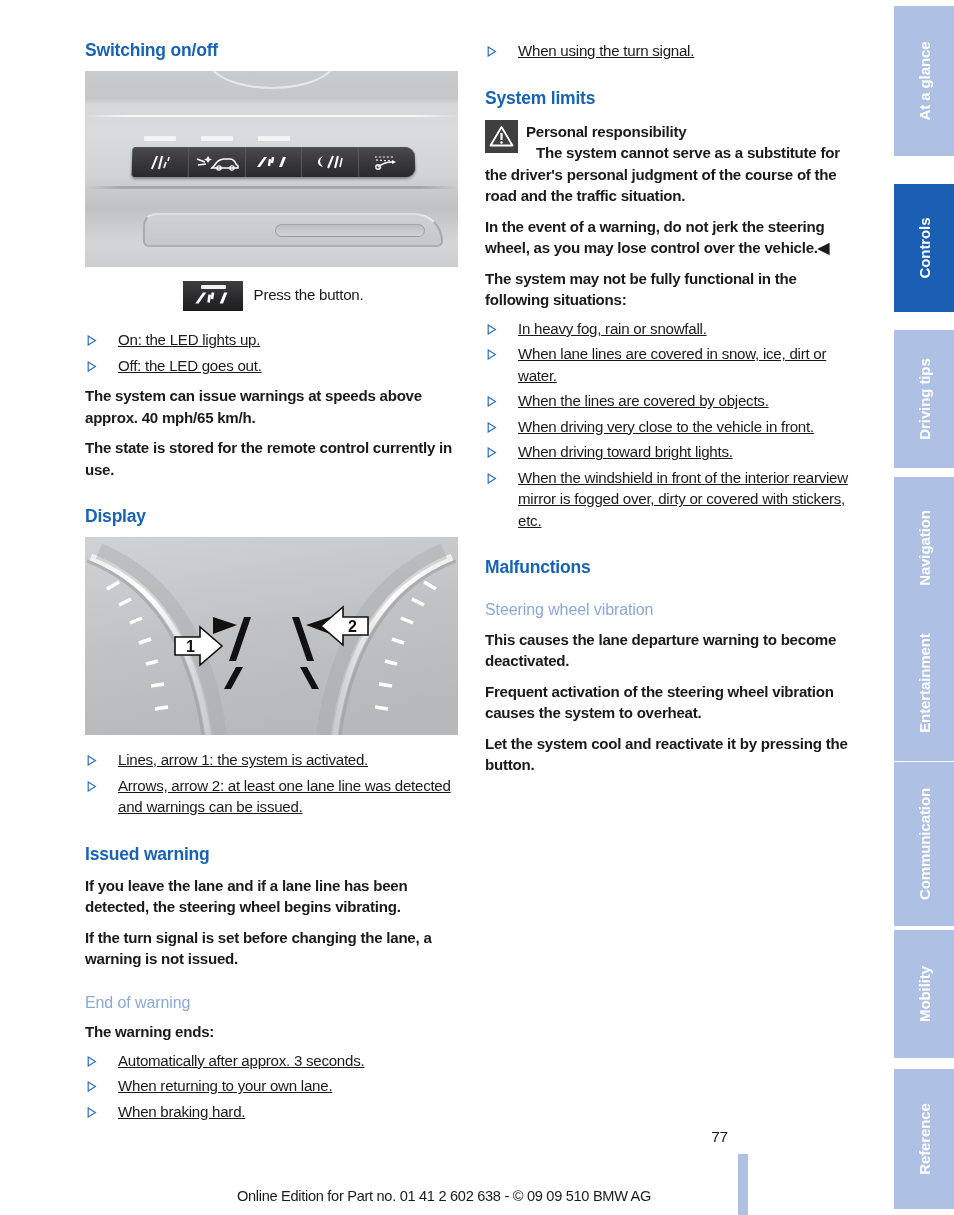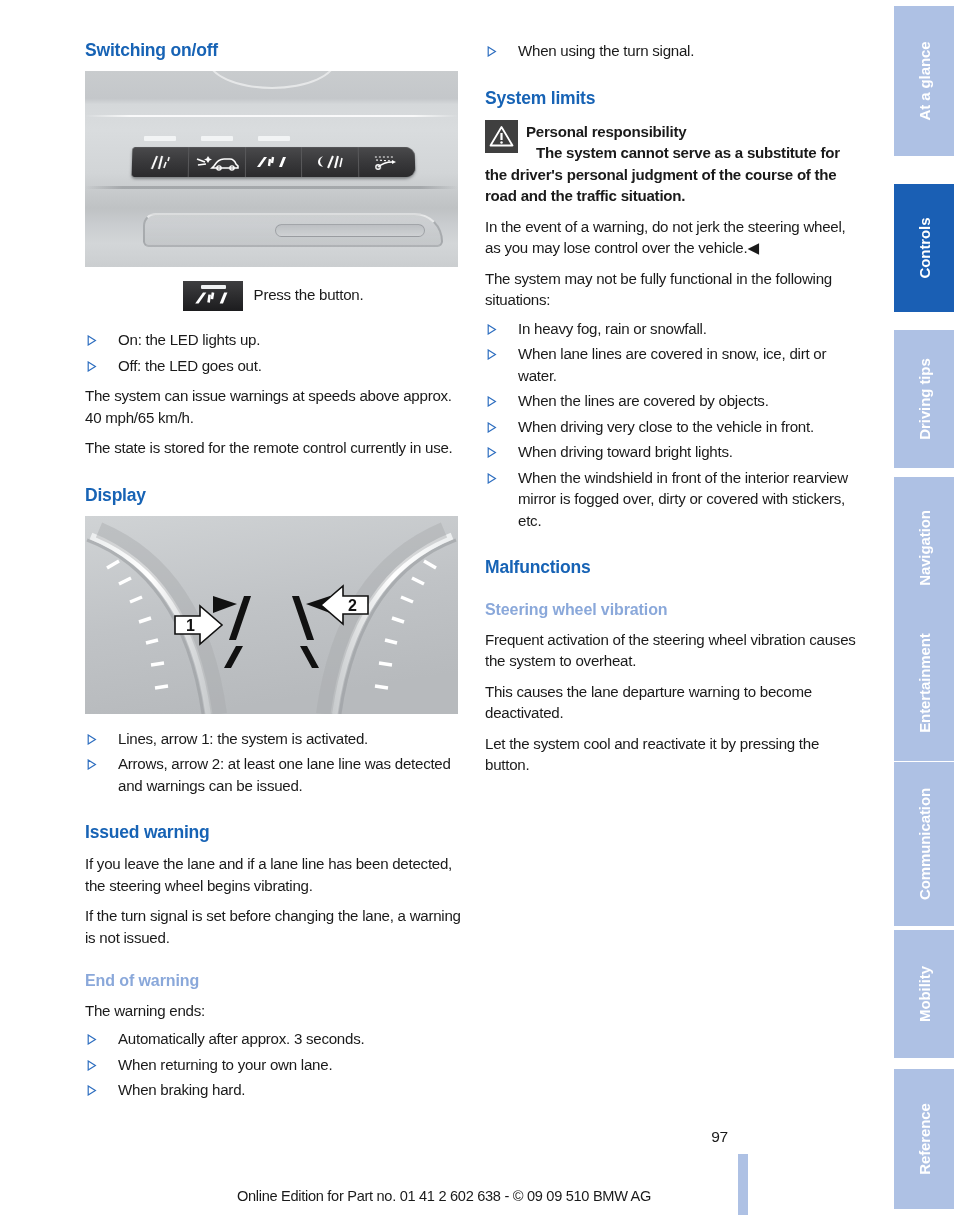--- a/index.html
+++ b/index.html
@@ -34,47 +34,49 @@
     font-weight: bold;
     color: #1763b5;
     letter-spacing: -0.2px;
     margin: 0 0 11px 0;
     line-height: 1.15;
   }
   h2.sect-head.spaced { margin-top: 26px; }
 
   h3.sub-head {
     font-size: 16px;
-    font-weight: bold;
+    font-weight: normal;
     color: #8aa8da;
     letter-spacing: -0.1px;
     margin: 24px 0 9px 0;
     line-height: 1.15;
   }
 
   
   p.body {
     font-size: 15.1px;
     line-height: 21.5px;
     color: #1a1a1a;
     margin: 0 0 9px 0;
     letter-spacing: -0.25px;
+    font-weight: bold;
   }
   p.body.tight { margin-bottom: 7px; }
 
   
   ul.bullets { list-style: none; margin: 0 0 9px 0; }
   ul.bullets li {
     position: relative;
     font-size: 15.1px;
     line-height: 21.5px;
     color: #1a1a1a;
     padding-left: 33px;
     margin-bottom: 4px;
     letter-spacing: -0.25px;
+    text-decoration: underline;
   }
   ul.bullets li .bullet-glyph {
     position: absolute;
     left: 2px;
     top: 0px;
     width: 12px;
     height: 21.5px;
     display: block;
   }
   ul.bullets li .bullet-glyph svg { display: block; margin-top: 6px; }
@@ -569,22 +571,22 @@
           <svg width="10" height="11" viewBox="0 0 10 11">
               <path d="M1.2 1 L8.4 5.5 L1.2 10 Z" fill="none" stroke="#2f6fc0" stroke-width="1.2"></path>
             </svg>
         </span>
         <span>When the windshield in front of the interior rearview mirror is fogged over, dirty or covered with stickers, etc.</span>
       </li>
     </ul>
 
     <h2 class="sect-head spaced">Malfunctions</h2>
     <h3 class="sub-head">Steering wheel vibration</h3>
+    <p class="body">This causes the lane departure warning to become deactivated.</p>
     <p class="body">Frequent activation of the steering wheel vibration causes the system to overheat.</p>
-    <p class="body">This causes the lane departure warning to become deactivated.</p>
     <p class="body">Let the system cool and reactivate it by pressing the button.</p>
   </div>
 
   <div id="sidebar">
     <div class="tab" style="top:6px;height:150px;">
       <span class="tab-label">At a glance</span>
     </div>
     <div class="tab active" style="top:184px;height:128px;">
       <span class="tab-label">Controls</span>
     </div>
@@ -601,17 +603,17 @@
       <span class="tab-label">Communication</span>
     </div>
     <div class="tab" style="top:930px;height:128px;">
       <span class="tab-label">Mobility</span>
     </div>
     <div class="tab" style="top:1069px;height:140px;">
       <span class="tab-label">Reference</span>
     </div>
   </div>
 
-  <div id="page-number">97</div>
+  <div id="page-number">77</div>
   <div id="page-marker"></div>
   <div id="footer-text">Online Edition for Part no. 01 41 2 602 638 - © 09 09 510 BMW AG</div>
 
 </div>
 
 </body></html>

